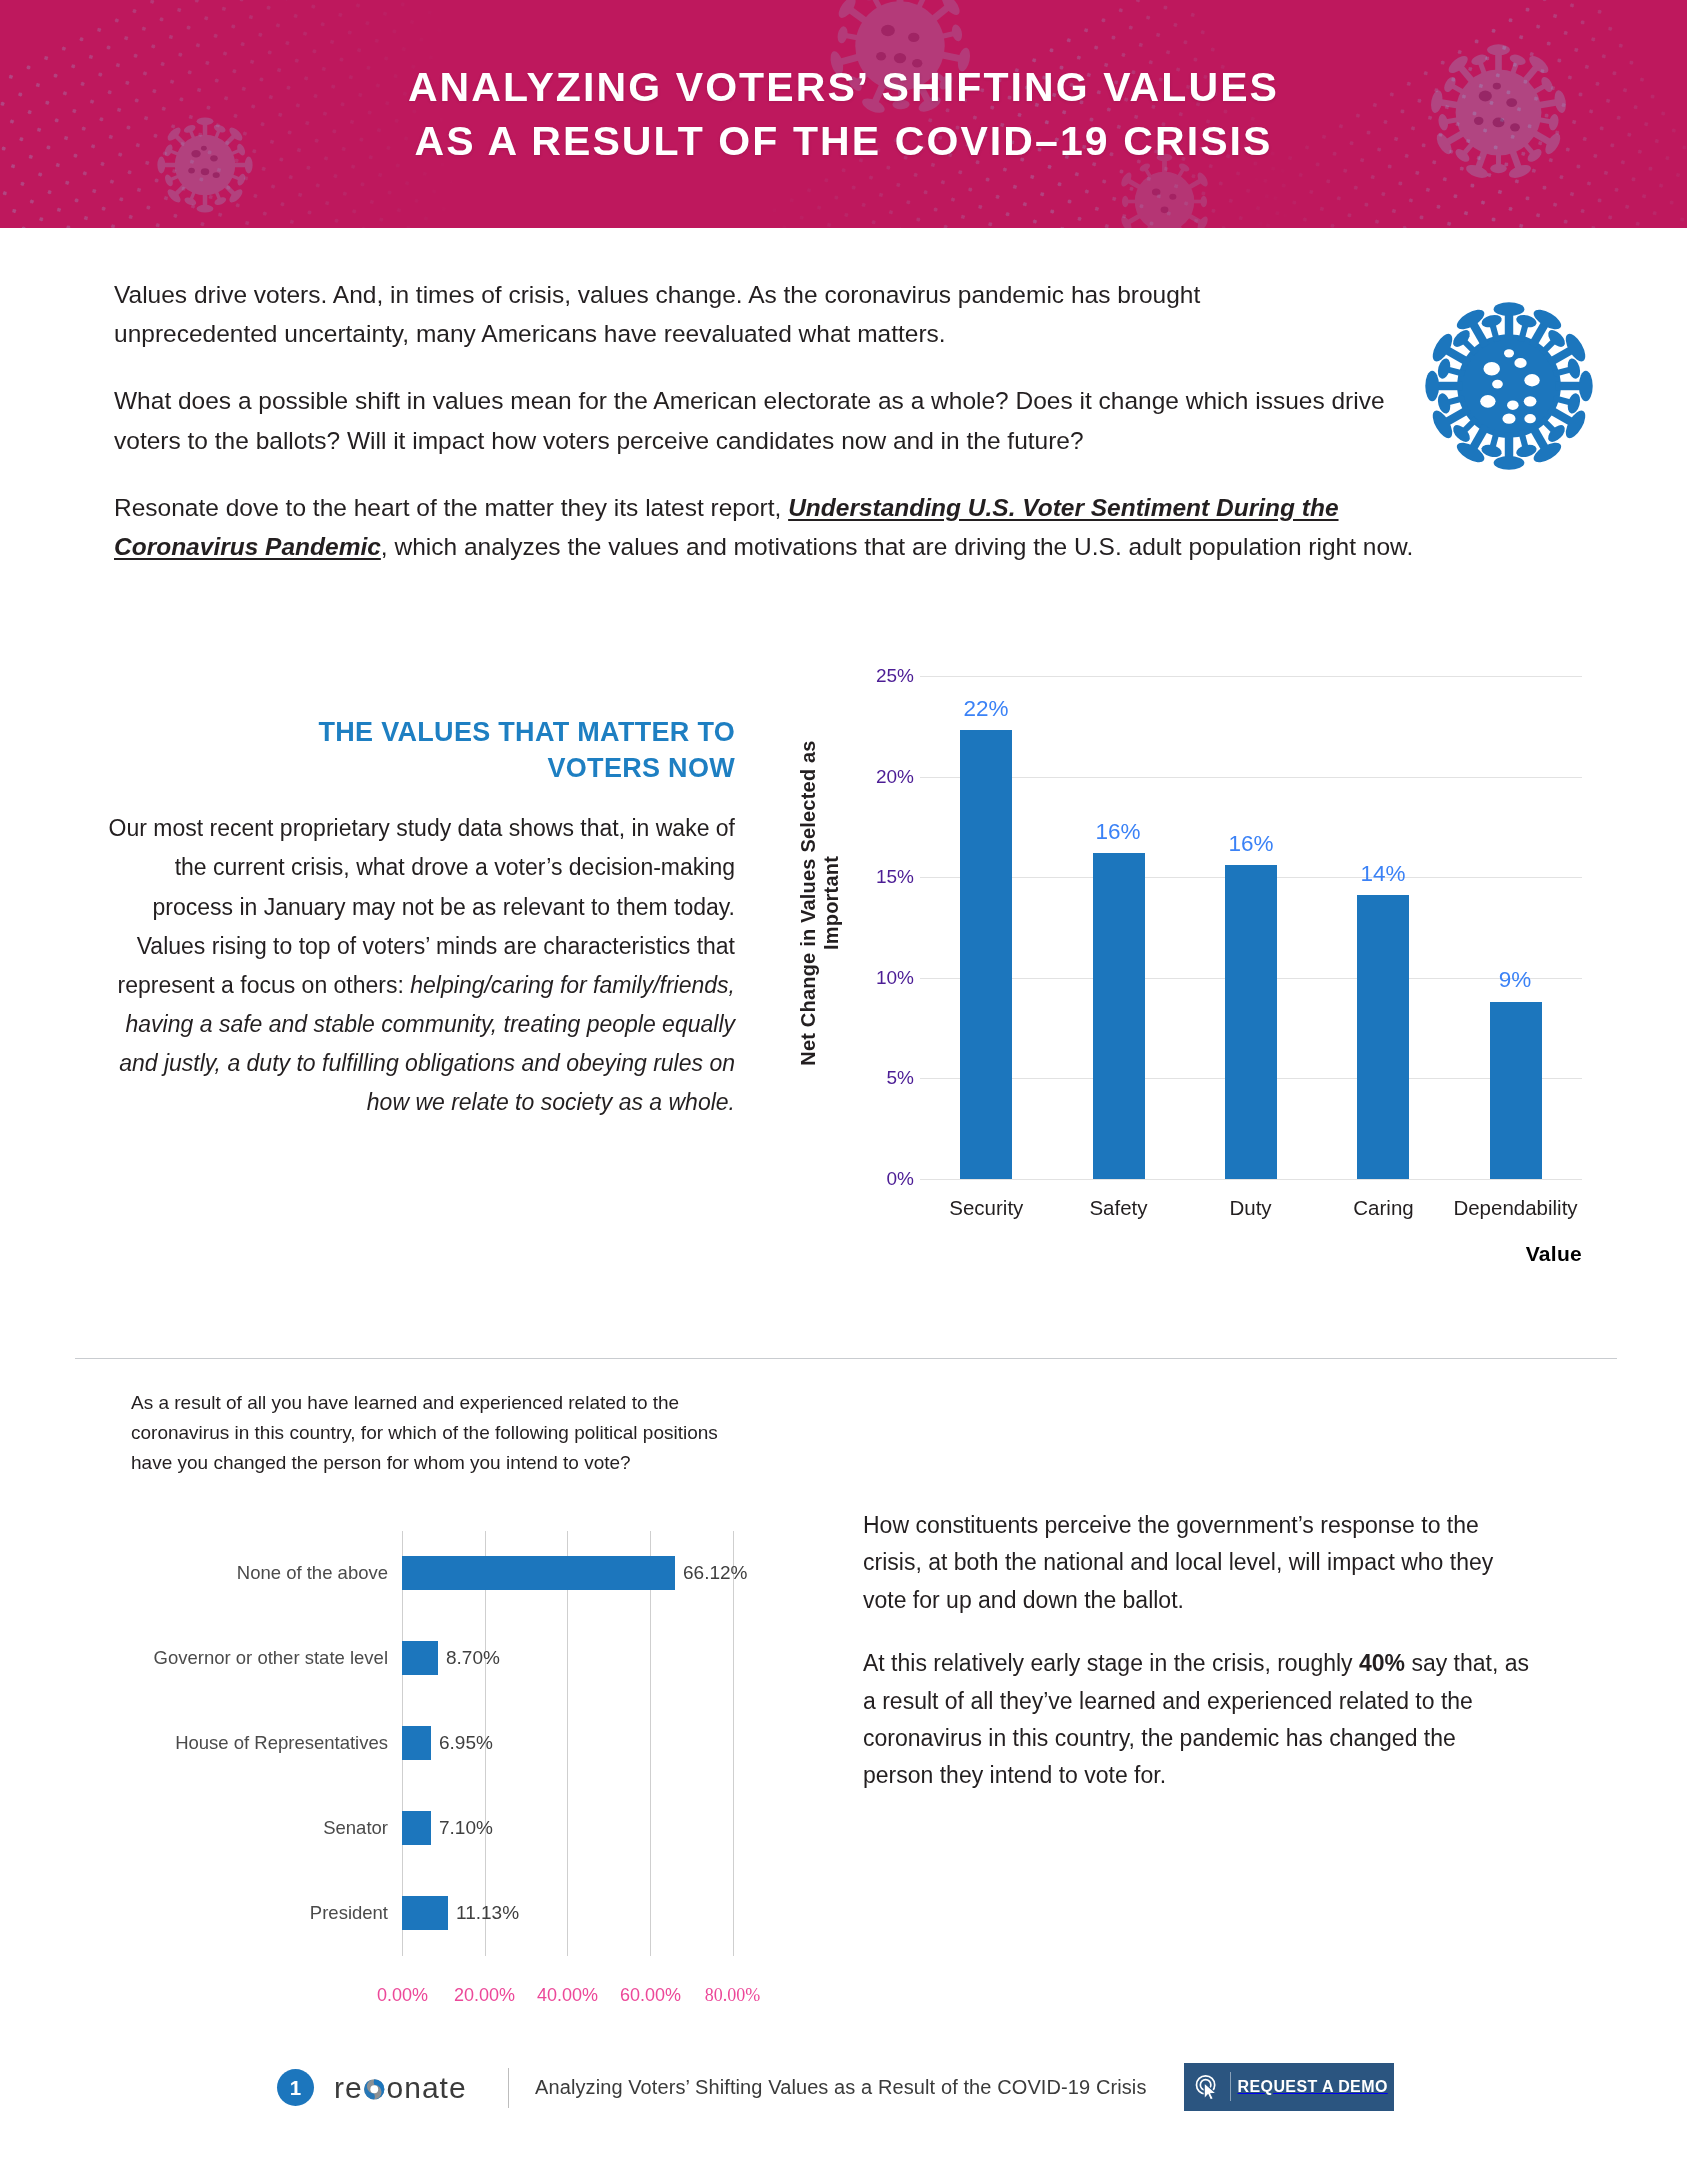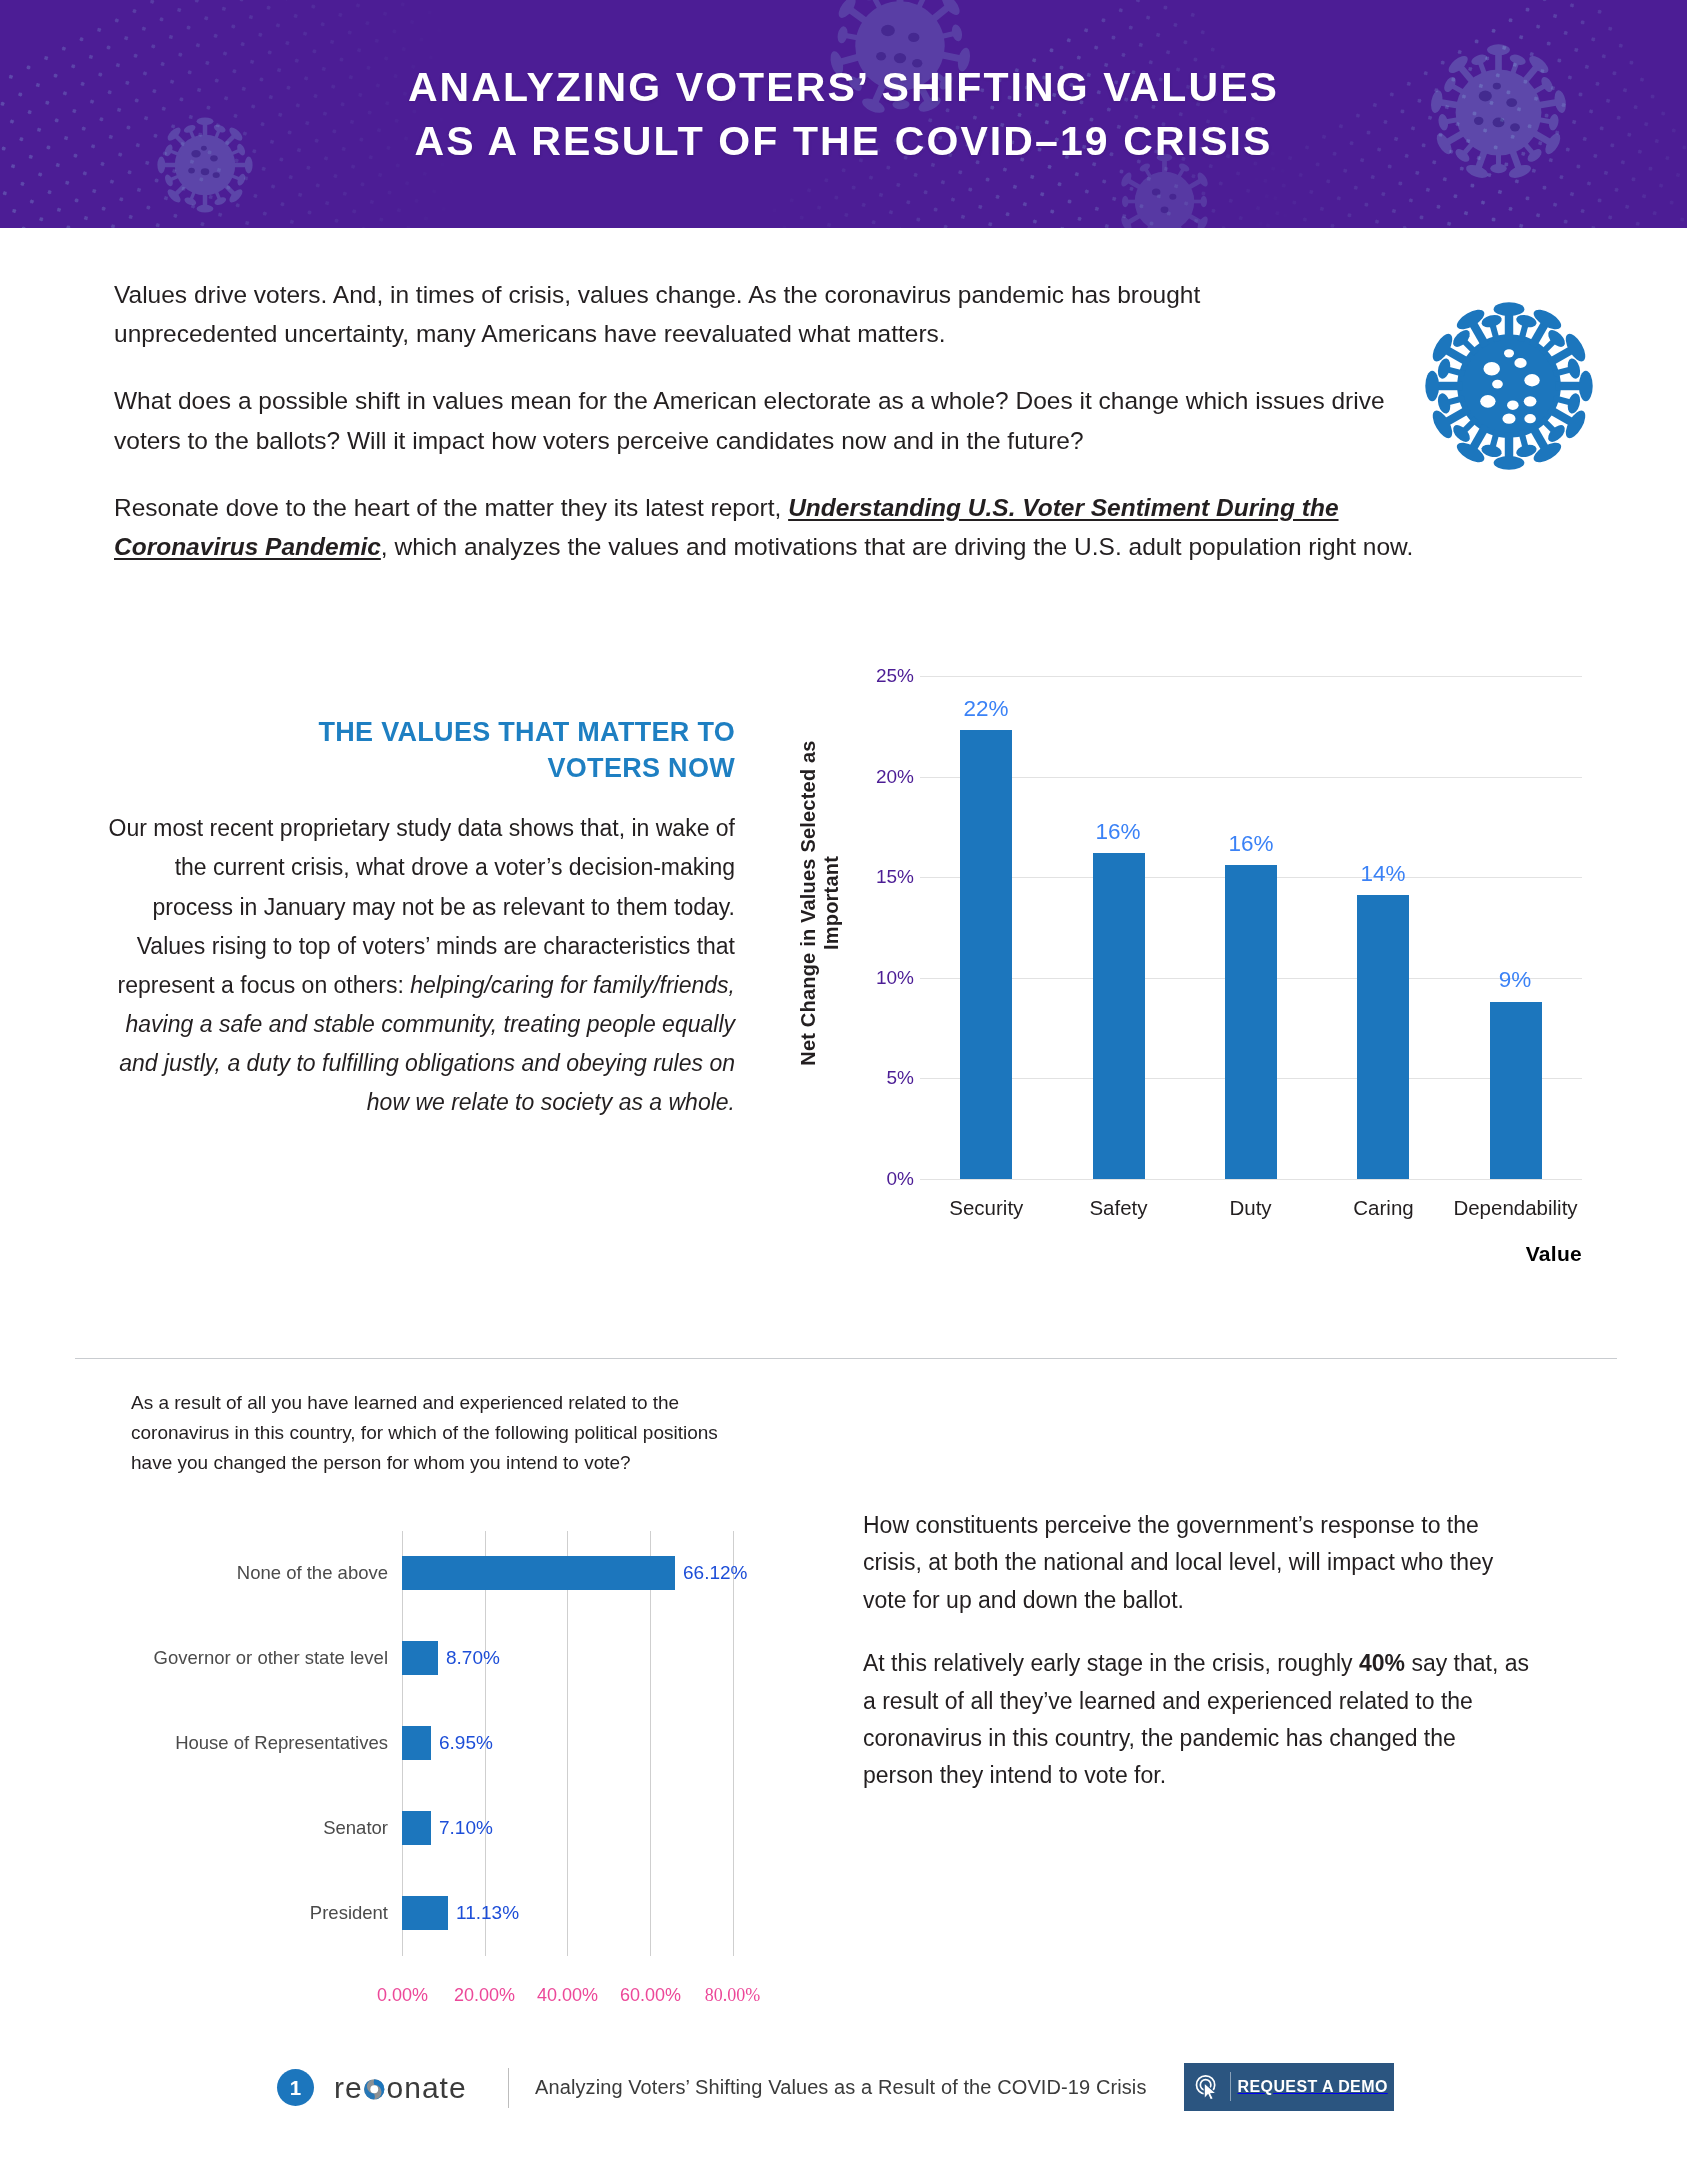--- a/index.html
+++ b/index.html
@@ -19,21 +19,21 @@
     overflow: hidden;
   }
 
   
   .header {
     position: absolute;
     left: 0; top: 0;
     width: 1687px;
     height: 228px;
     background: #2c5border;
-    background-color: #4c1d95;
+    background-color: #be185d;
     overflow: hidden;
   }
   .header-dots {
     position: absolute;
     opacity: 0.30;
     background-image: radial-gradient(circle, #8fc4e8 1.7px, transparent 2px);
     background-size: 20px 20px;
   }
   .dots-a {
     left: -60px; top: -20px; width: 549px; height: 344px;
@@ -248,21 +248,21 @@
   .c2-bar {
     position: absolute;
     left: 0; height: 34px;
     background: #1c76bd;
     transform: translateY(-50%);
   }
   .c2-vallabel {
     position: absolute;
     font-size: 19px;
     font-weight: 500;
-    color: #1d4ed8;
+    color: #404040;
     transform: translateY(-50%);
     white-space: nowrap;
   }
   .c2-xtick {
     position: absolute;
     top: 454px;
     width: 93px;
     text-align: center;
     font-size: 18px;
     font-weight: 400;

